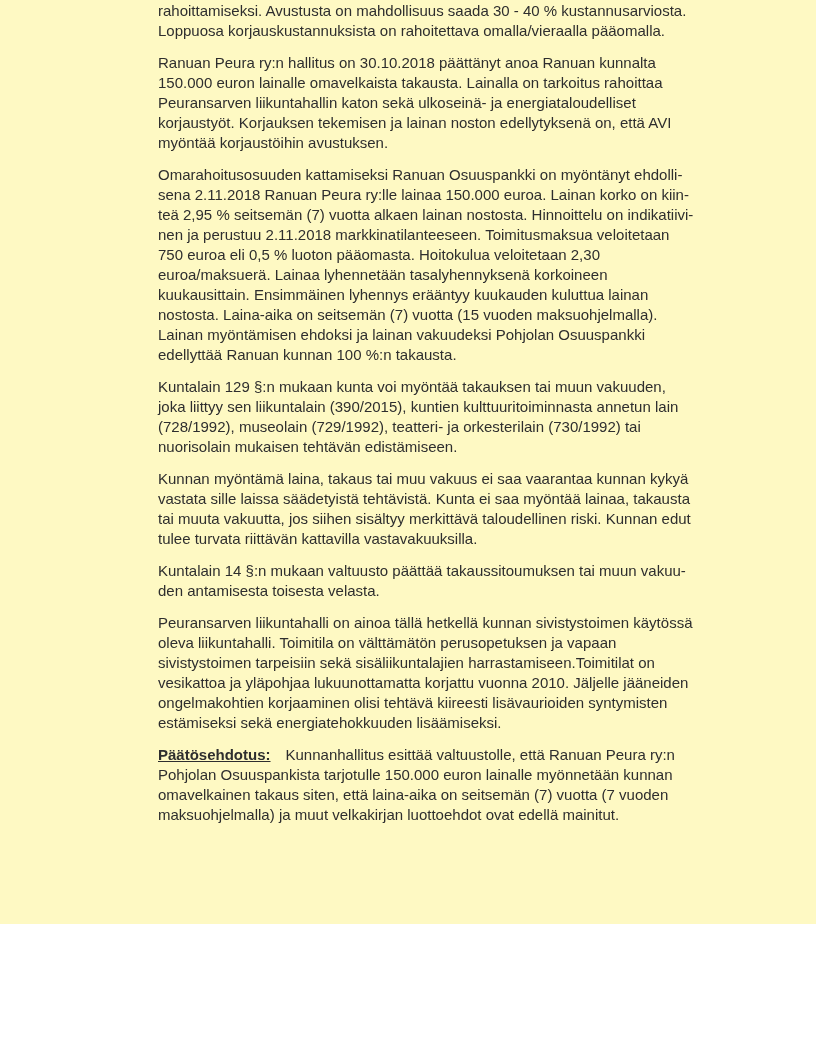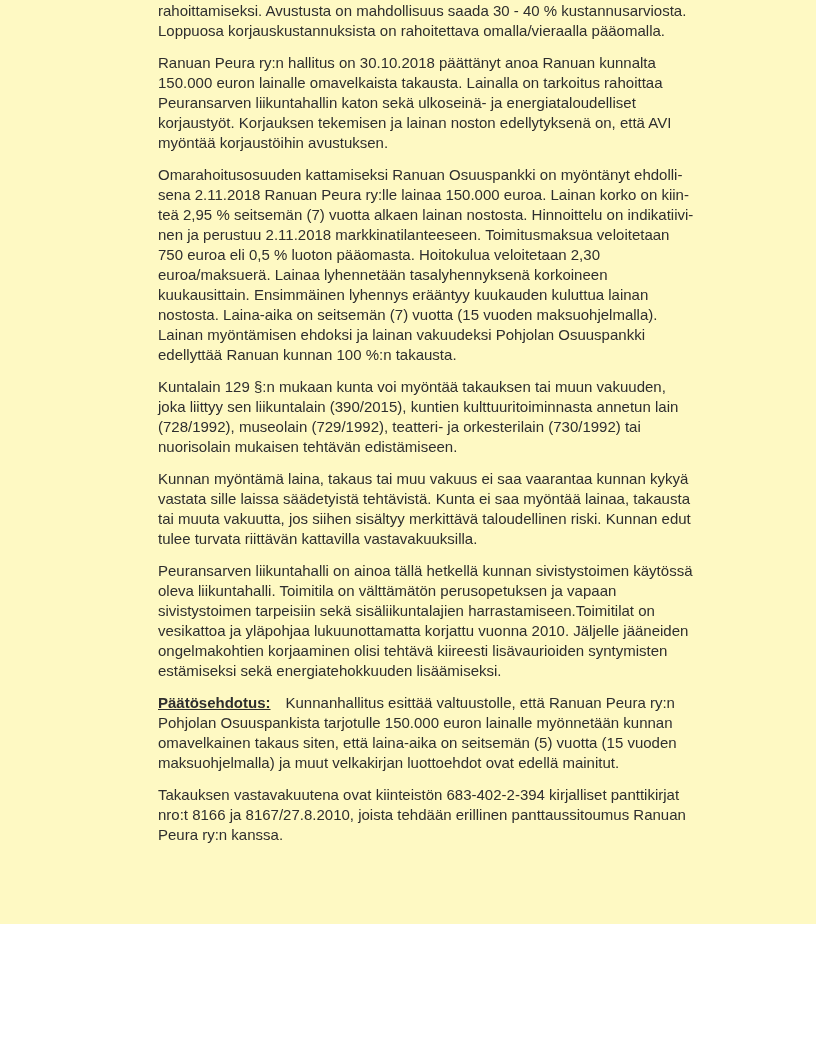--- a/index.html
+++ b/index.html
@@ -67,33 +67,32 @@
     <p class="para"><span class="ptext">Kuntalain 129 §:n mukaan kunta voi myöntää takauksen tai muun vakuuden,
 joka liittyy sen liikuntalain (390/2015), kuntien kulttuuritoiminnasta annetun lain
 (728/1992), museolain (729/1992), teatteri- ja orkesterilain (730/1992) tai
 nuorisolain mukaisen tehtävän edistämiseen.</span></p>
 
     <p class="para"><span class="ptext">Kunnan myöntämä laina, takaus tai muu vakuus ei saa vaarantaa kunnan kykyä
 vastata sille laissa säädetyistä tehtävistä. Kunta ei saa myöntää lainaa, takausta
 tai muuta vakuutta, jos siihen sisältyy merkittävä taloudellinen riski. Kunnan edut
 tulee turvata riittävän kattavilla vastavakuuksilla.</span></p>
 
+    <p class="para"><span class="ptext">Kuntalain 14 §:n mukaan valtuusto päättää takaussitoumuksen tai muun vakuu-
+den antamisesta toisesta velasta.</span></p>
 
     <p class="para"><span class="ptext">Peuransarven liikuntahalli on ainoa tällä hetkellä kunnan sivistystoimen käytössä
 oleva liikuntahalli. Toimitila on välttämätön perusopetuksen ja vapaan
 sivistystoimen tarpeisiin sekä sisäliikuntalajien harrastamiseen.Toimitilat on
 vesikattoa ja yläpohjaa lukuunottamatta korjattu vuonna 2010. Jäljelle jääneiden
 ongelmakohtien korjaaminen olisi tehtävä kiireesti lisävaurioiden syntymisten
 estämiseksi sekä energiatehokkuuden lisäämiseksi.</span></p>
 
     <p class="para"><span class="plabel">Päätösehdotus:</span><span class="ptext">Kunnanhallitus esittää valtuustolle, että Ranuan Peura ry:n
 Pohjolan Osuuspankista tarjotulle 150.000 euron lainalle myönnetään kunnan
-omavelkainen takaus siten, että laina-aika on seitsemän (5) vuotta (15 vuoden
+omavelkainen takaus siten, että laina-aika on seitsemän (7) vuotta (7 vuoden
 maksuohjelmalla) ja muut velkakirjan luottoehdot ovat edellä mainitut.</span></p>
 
 
-    <p class="para"><span class="ptext">Takauksen vastavakuutena ovat kiinteistön 683-402-2-394 kirjalliset panttikirjat
-nro:t 8166 ja 8167/27.8.2010, joista tehdään erillinen panttaussitoumus Ranuan
-Peura ry:n kanssa.</span></p>
 
 
   </div>
 </div>
 
 </body></html>

